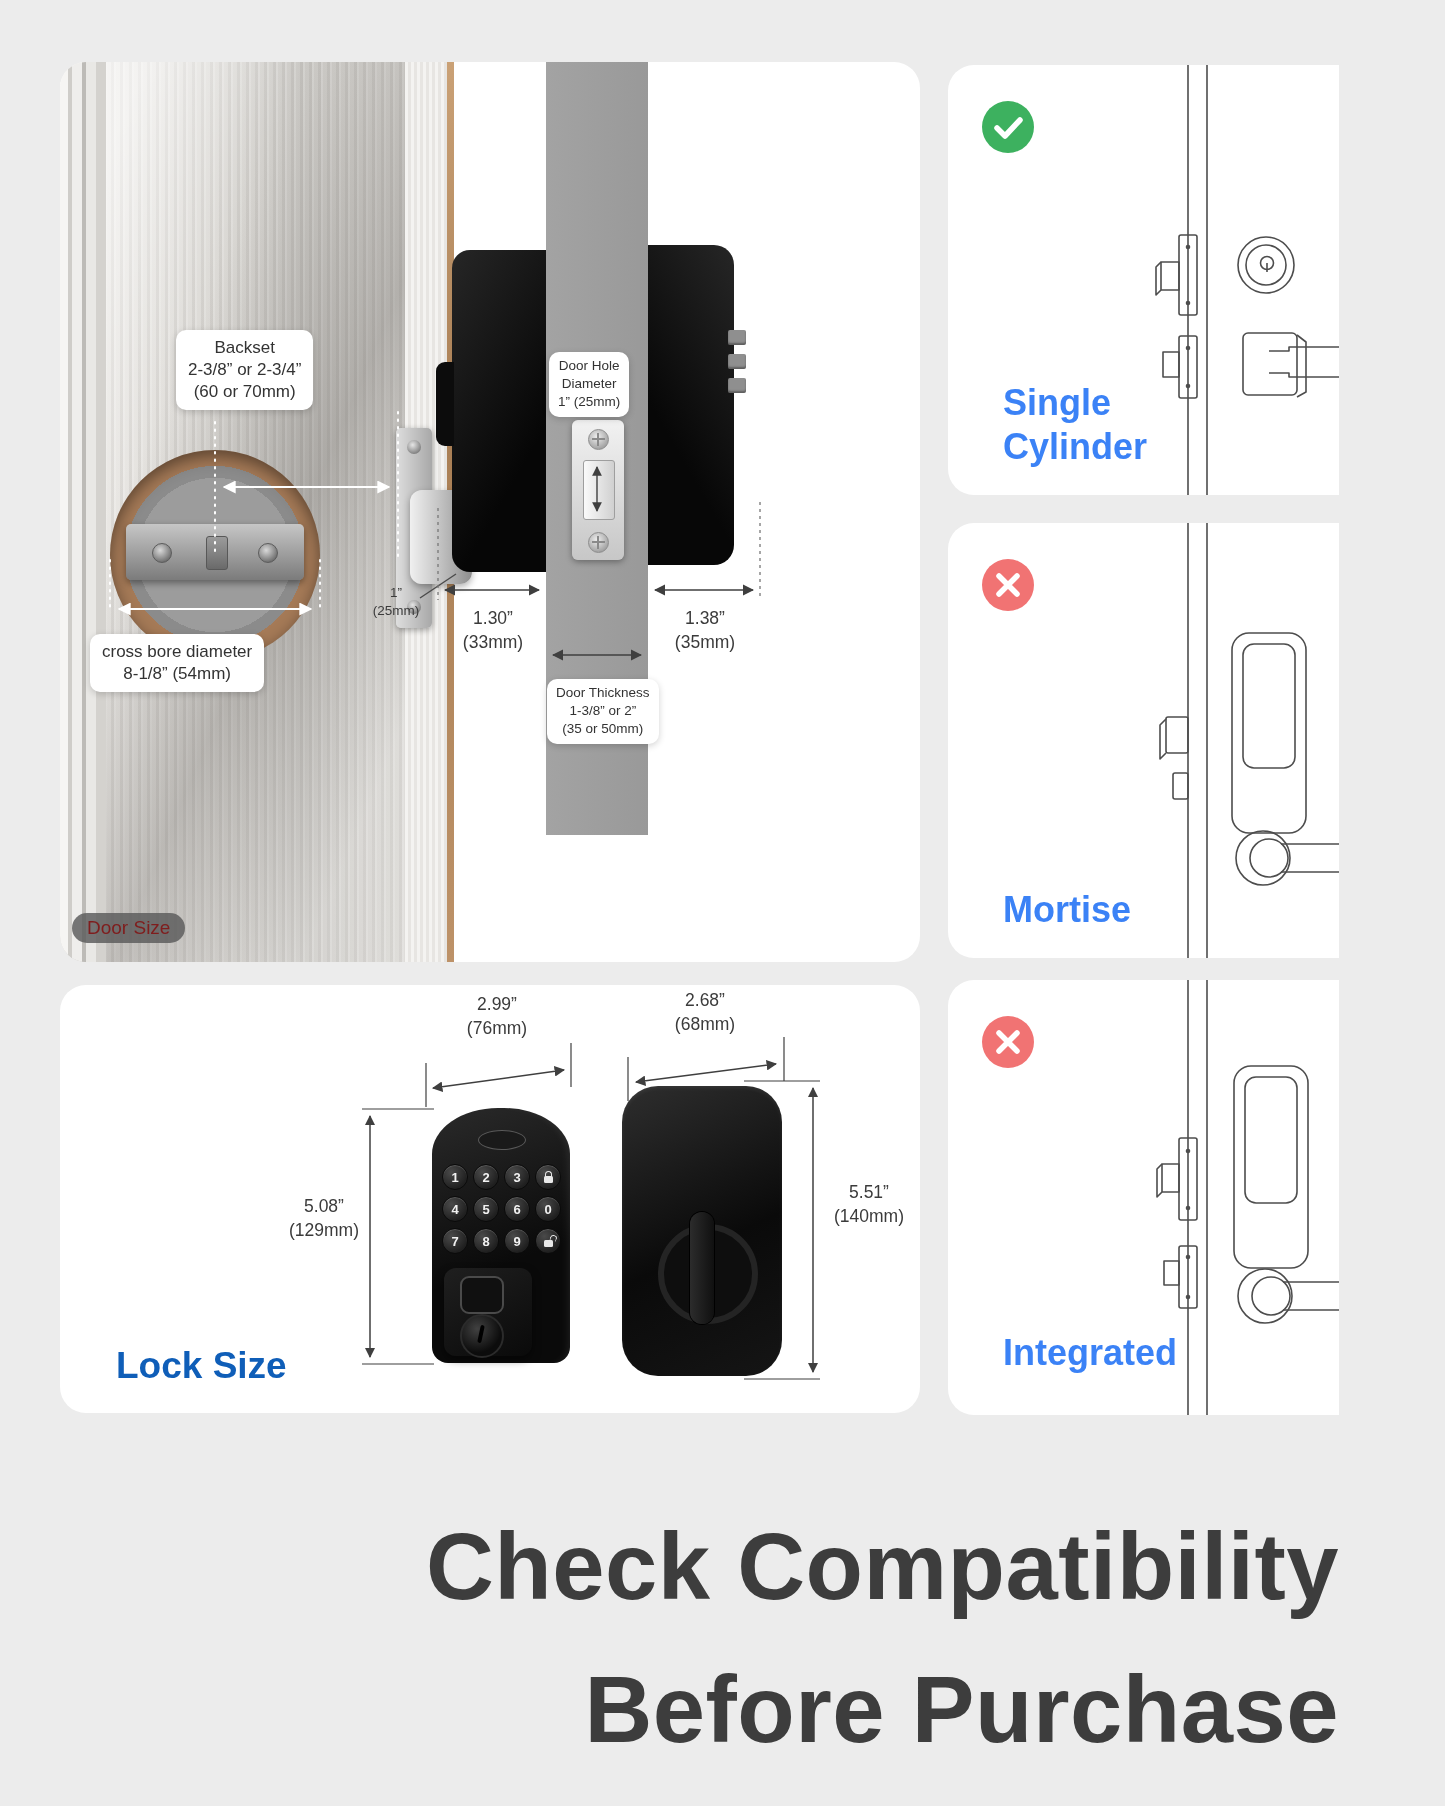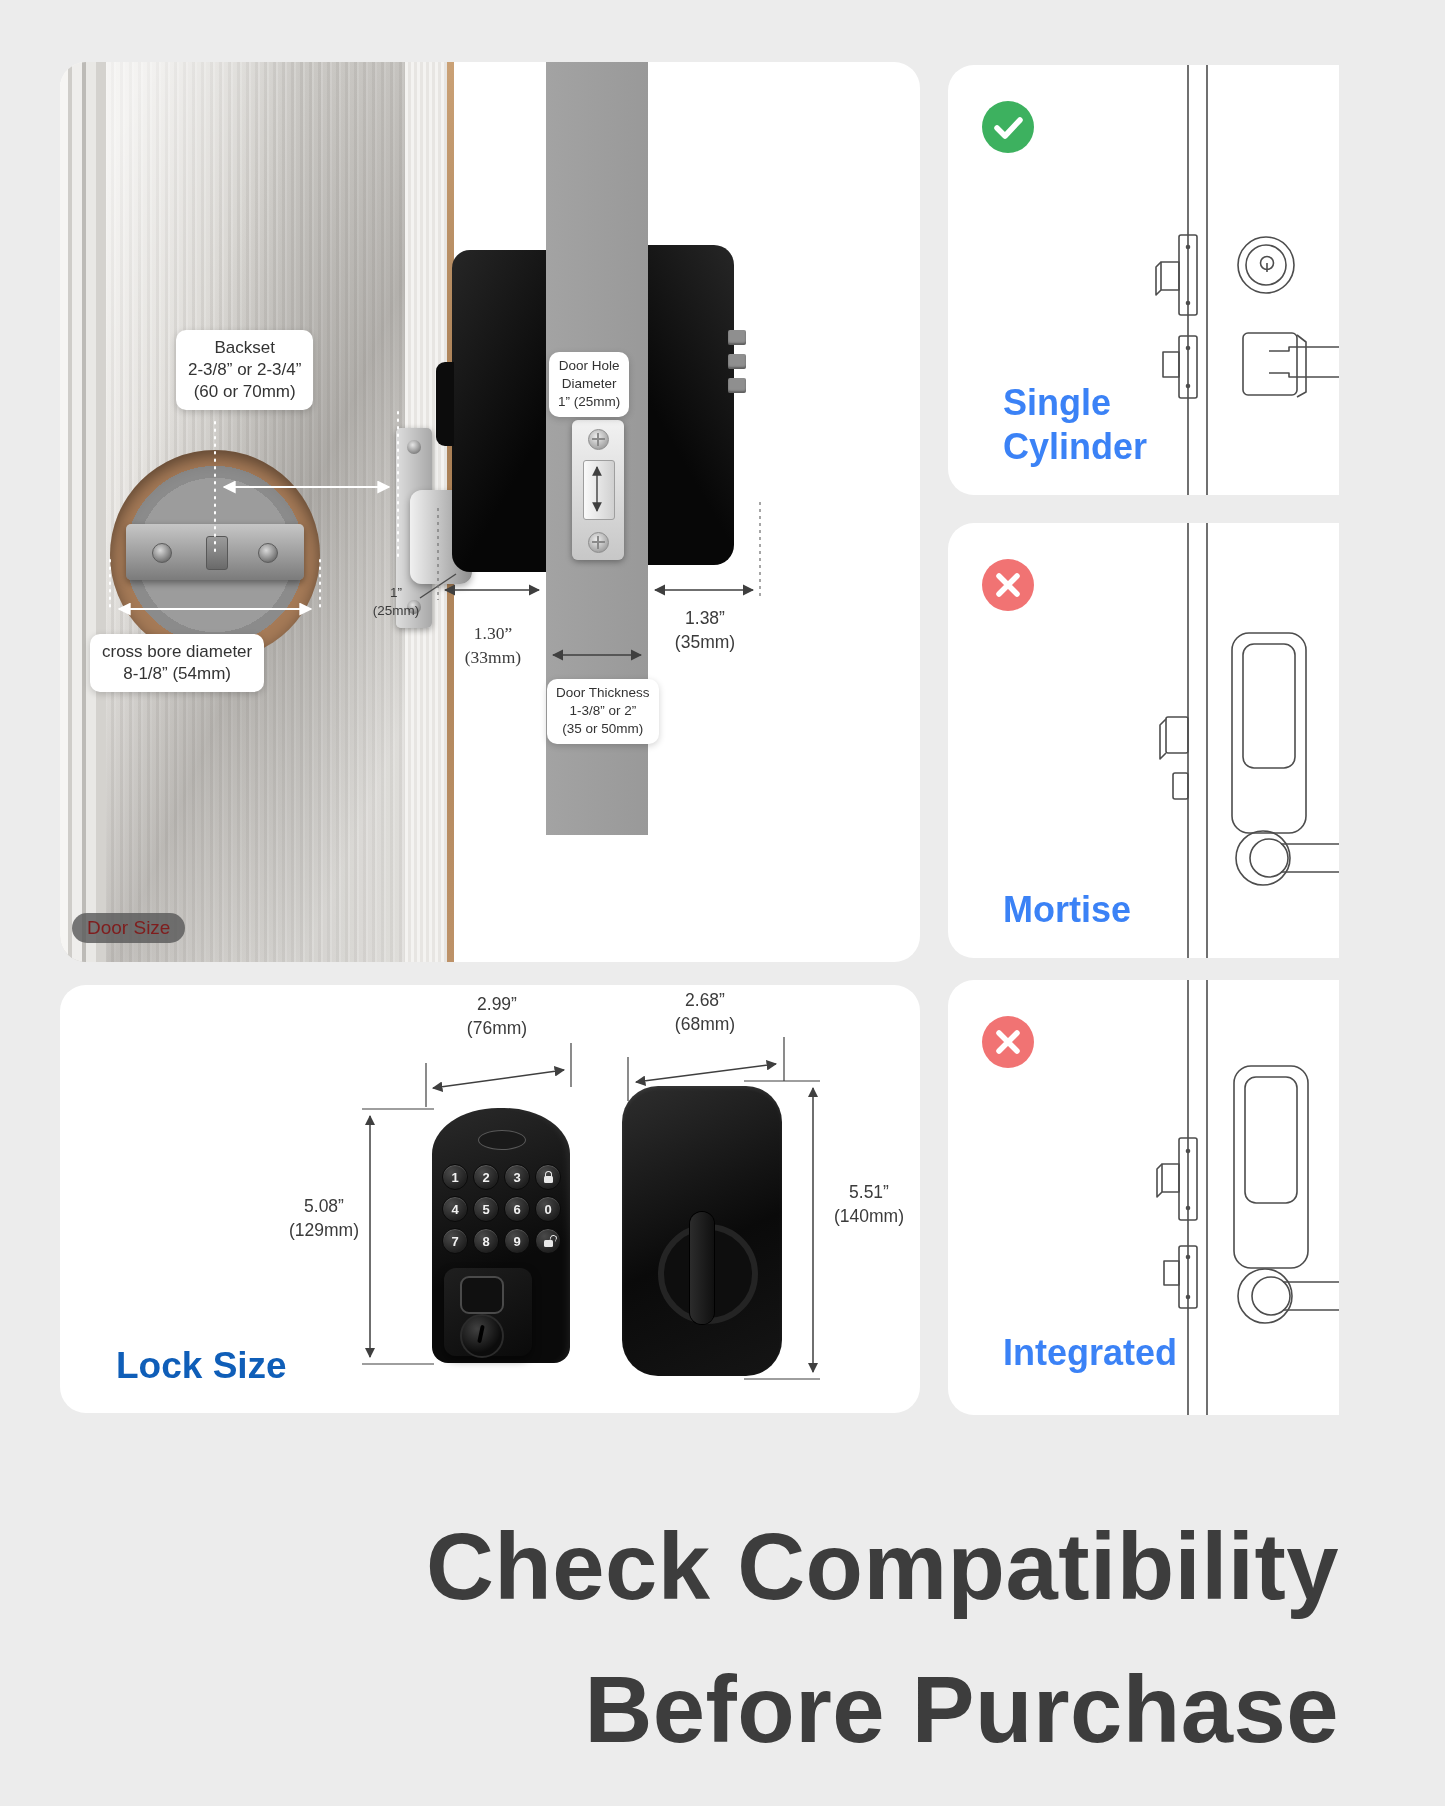--- a/index.html
+++ b/index.html
@@ -184,21 +184,21 @@
     </div>
     <div class="note small" style="left:487px;top:617px;">
       <div>Door Thickness</div>
       <div>1-3/8” or 2”</div>
       <div>(35 or 50mm)</div>
     </div>
     <div class="dim small" style="left:304px;top:522px;width:64px;">
       <div>1”</div>
       <div>(25mm)</div>
     </div>
-    <div class="dim" style="left:385px;top:560px;width:96px;font-family:Liberation Serif, serif;">
+    <div class="dim" style="left:385px;top:545px;width:96px;">
       <div>1.30”</div>
       <div>(33mm)</div>
     </div>
     <div class="dim" style="left:597px;top:545px;width:96px;">
       <div>1.38”</div>
       <div>(35mm)</div>
     </div>
     <div class="door-badge">
       <span>Door Size</span>
     </div>

